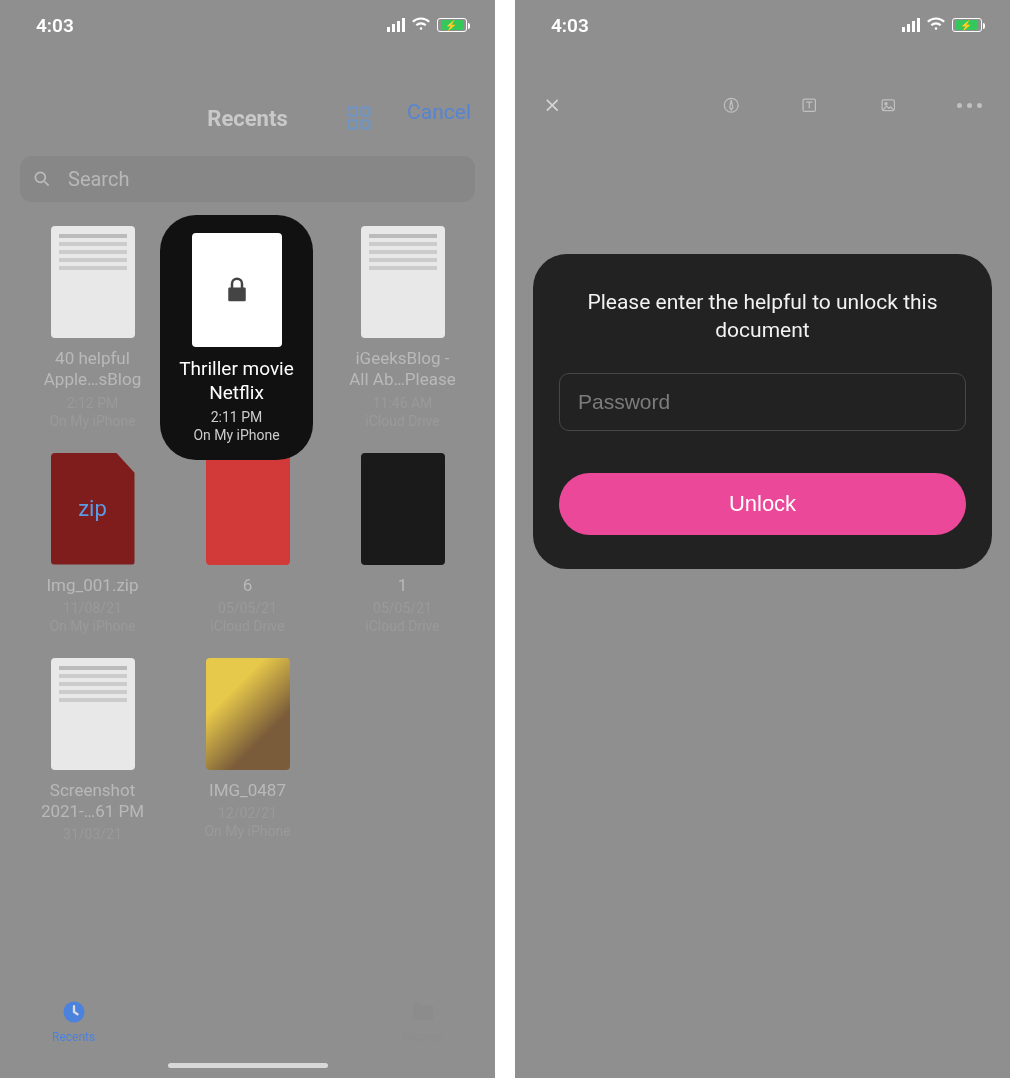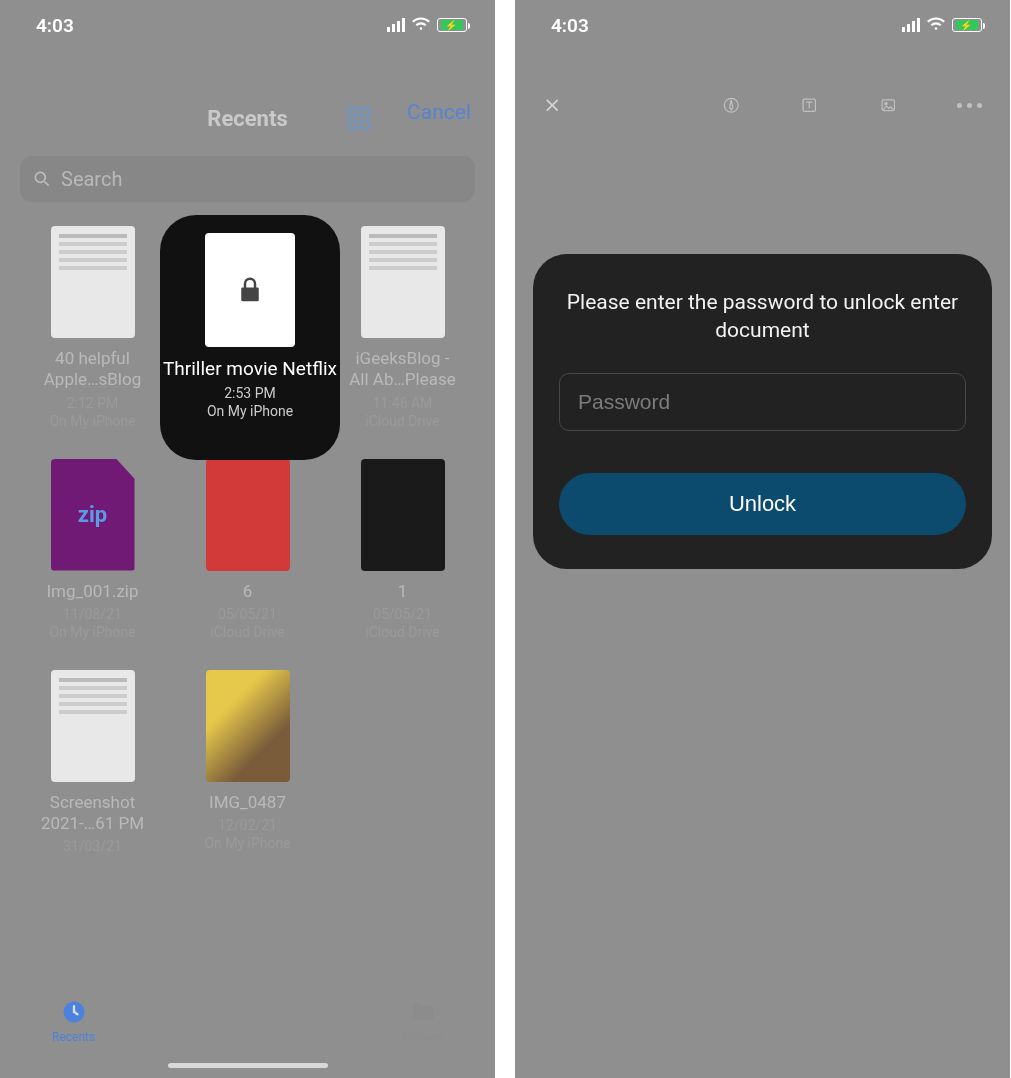--- a/index.html
+++ b/index.html
@@ -51,52 +51,52 @@
   
   .files-header {
     display:flex; align-items:center; justify-content:center; position:relative;
     height: 56px; margin-top: 40px;
   }
   .files-header-title { color:#c9c9c9; font-size: 22px; font-weight: 700; }
   .header-grid-icon { position:absolute; right: 122px; top: 14px; color:#3b82f6; opacity:.55;}
   .header-cancel { position:absolute; right: 24px; top: 10px; color:#2f7dff; font-size:21px; opacity:.6;}
   .search-bar {
     margin: 10px 20px 0 20px; height: 46px; background: rgba(120,120,120,.35);
-    border-radius: 12px; display:flex; align-items:center; padding: 0 12px; gap:9px;
+    border-radius: 12px; display:flex; align-items:center; padding: 0 12px; gap:16px;
   }
   .search-bar svg { width:20px; height:20px; stroke:#bdbdbd; }
   .search-placeholder { color:#b8b8b8; font-size: 20px; }
 
   .grid {
     display: grid; grid-template-columns: repeat(3, 1fr);
-    gap: 30px 10px; padding: 24px 20px 0 20px;
+    gap: 24px 10px; padding: 24px 20px 0 20px;
   }
   .file-item { display:flex; flex-direction:column; align-items:center; text-align:center; }
   .thumb {
     width: 84px; height: 112px; background:#ddd; border-radius:4px; position:relative;
     overflow:hidden; display:flex; align-items:center; justify-content:center;
   }
   .thumb.zip {
-    background:#701a75; color:#5a9be8; font-size:22px; font-weight:700;
+    background:#7f1d1d; color:#5a9be8; font-size:22px; font-weight:400;
     clip-path: polygon(0 0, 78% 0, 100% 18%, 100% 100%, 0 100%);
   }
   .thumb.doc { background:#e8e8e8; }
   .thumb.doc::before{
     content:""; position:absolute; top:8px; left:8px; right:8px; height:4px; background:#bbb; box-shadow: 0 8px 0 #ccc, 0 16px 0 #ccc, 0 24px 0 #ccc, 0 32px 0 #ccc;
   }
   .thumb.red { background:#d23a3a; }
   .thumb.dark { background:#1a1a1a; }
   .thumb.photo1 { background: linear-gradient(135deg,#e6c84a 30%, #7a5c3a 70%); }
   .thumb.photo2 { background: linear-gradient(160deg,#6aa0c4 20%, #d8b04a 60%); }
   .file-name { color:#b9b9b9; font-size:17px; margin-top:10px; line-height:1.25; max-width: 150px; white-space: pre-line;}
   .file-meta { color:#9a9a9a; font-size:14px; margin-top:4px; }
   .file-loc  { color:#9a9a9a; font-size:14px; margin-top:2px; }
 
   .selected-card {
-    position:absolute; left: 160px; top: 215px; width: 180px; height: 245px;
+    position:absolute; left: 160px; top: 215px; width: 153px; height: 245px;
     background:#111; border-radius: 36px; color:#fff;
     display:flex; flex-direction:column; align-items:center; justify-content:flex-start;
     padding-top: 18px; z-index: 5;
   }
   .selected-thumb {
     width: 90px; height: 114px; background:#fff; border-radius:4px;
     display:flex; align-items:center; justify-content:center;
   }
   .selected-thumb svg { width: 30px; height: 36px; fill:#444;}
   .selected-name { font-size: 19px; text-align:center; margin-top:10px; line-height:1.25;}
@@ -137,21 +137,21 @@
   }
   .unlock-msg { text-align:center; font-size:21px; line-height:1.35; }
   .password-input {
     width: 100%; height: 58px; margin-top: 28px;
     background: transparent; border:1px solid #474747; border-radius: 10px;
     color:#fff; font-size:21px; padding: 15px 18px;
   }
   .password-input::placeholder { color:#7c7c7c; }
   .unlock-btn {
     width:100%; height: 62px; margin-top: 42px; border:none; border-radius: 40px;
-    background:#0c4a6e; color:#fff; font-size:22px; font-weight:500;
+    background:#ec4899; color:#fff; font-size:22px; font-weight:500;
   } 
 </style>
 </head>
 <body>
 
 <div class="phone">
   <div class="status-bar">
     <div class="status-time">4:03</div>
     <div class="status-icons">
       <div class="signal-bars">
@@ -260,21 +260,21 @@
   </div>
 
   <div class="selected-card">
     <div class="selected-thumb">
       <svg viewBox="0 0 24 24">
           <path d="M7 10V7a5 5 0 0 1 10 0v3h1a1 1 0 0 1 1 1v9a1 1 0 0 1-1 1H6a1 1 0 0 1-1-1v-9a1 1 0 0 1 1-1h1zm2 0h6V7a3 3 0 0 0-6 0v3z"></path>
         </svg>
     </div>
     <div class="selected-name">Thriller movie
 Netflix</div>
-    <div class="selected-meta">2:53 PM</div>
+    <div class="selected-meta">2:11 PM</div>
     <div class="selected-loc">On My iPhone</div>
   </div>
 
   <div class="tab-bar">
     <div class="tab active">
       <svg class="tab-icon" viewBox="0 0 24 24">
           <circle cx="12" cy="12" r="9" fill="#2f7dff"></circle>
           <path d="M12 7v5l3 2" stroke="#fff" stroke-width="2" fill="none" stroke-linecap="round"></path>
         </svg>
       <div class="tab-label">Recents</div>
@@ -342,17 +342,17 @@
     <div class="tool-btn">
       <div class="more-dots">
           <span></span>
           <span></span>
           <span></span>
         </div>
     </div>
   </div>
 
   <div class="unlock-card">
-    <div class="unlock-msg">Please enter the password to unlock enter document</div>
+    <div class="unlock-msg">Please enter the helpful to unlock this document</div>
     <input type="password" class="password-input" placeholder="Password" style="">
     <button class="unlock-btn">Unlock</button>
   </div>
 </div>
 
 </body></html>

